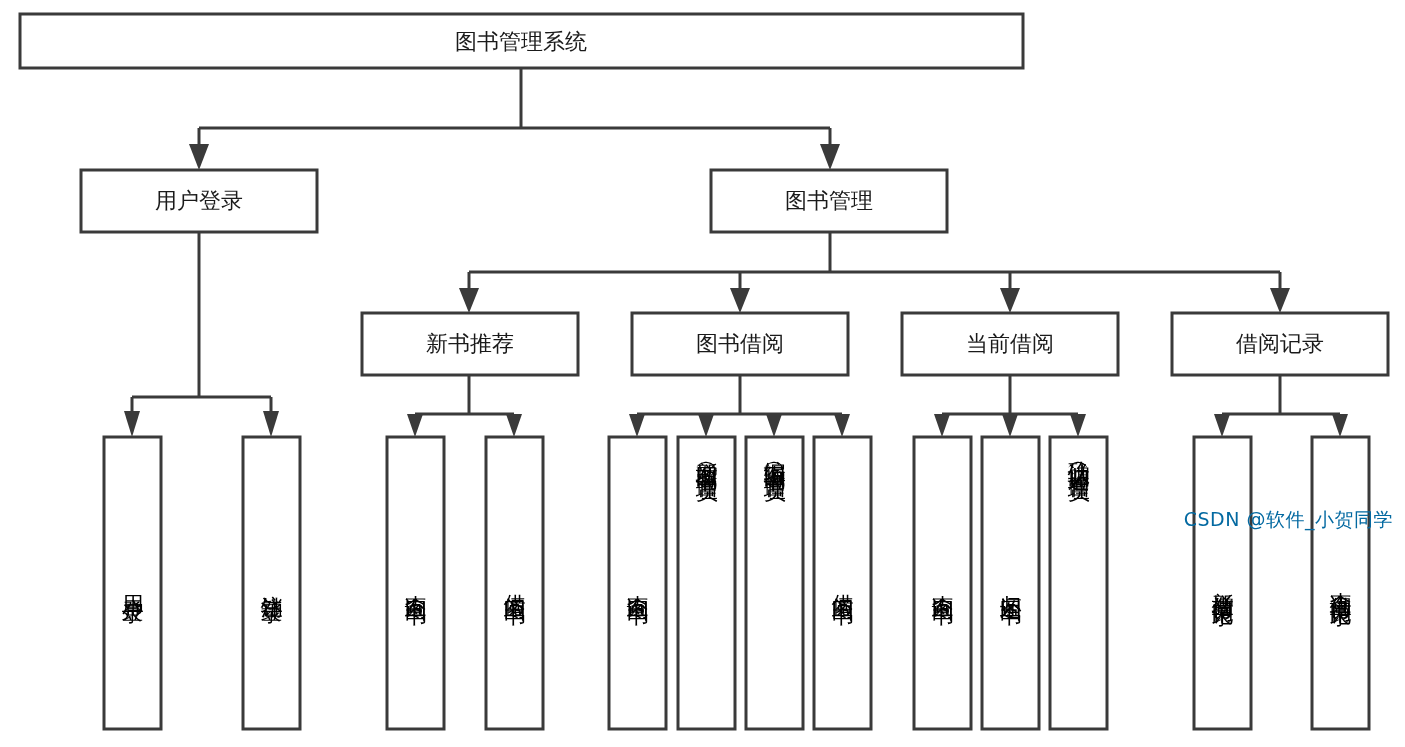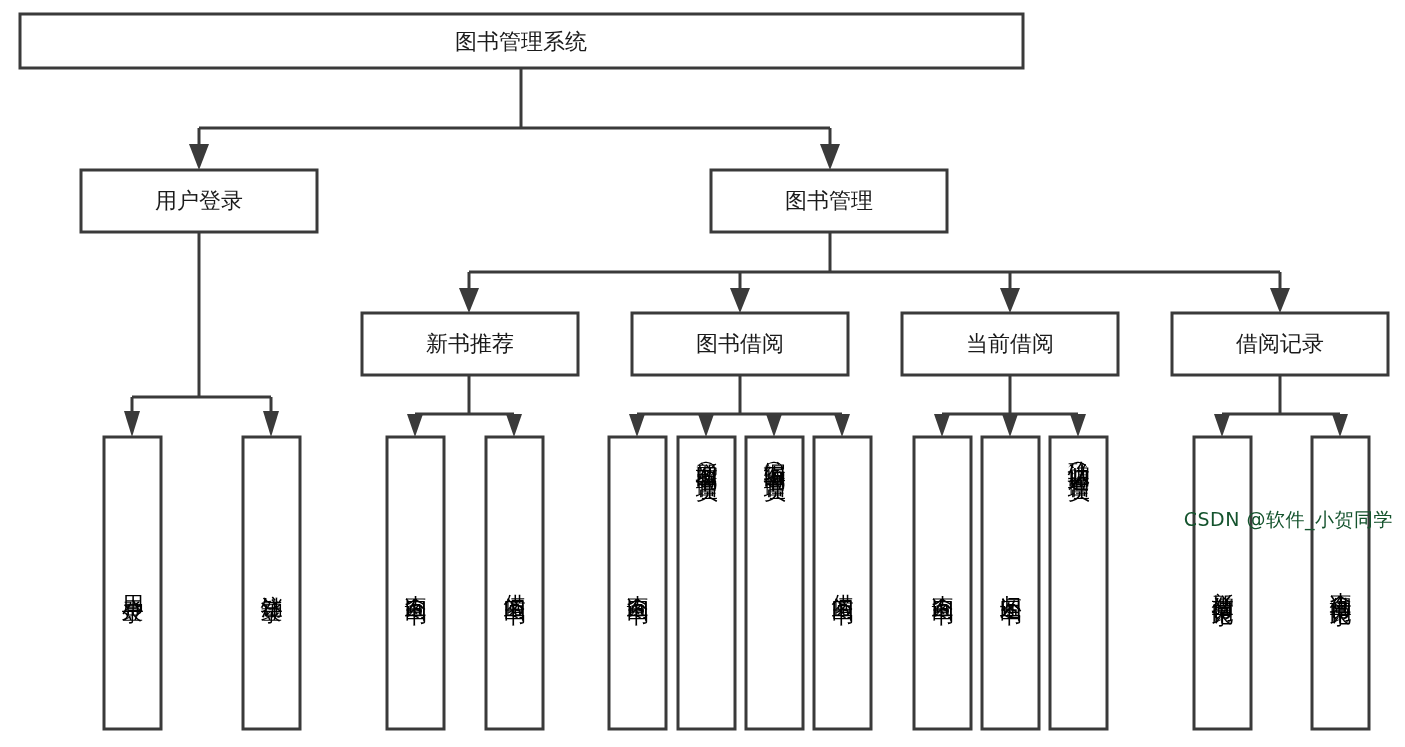--- a/index.html
+++ b/index.html
@@ -67,21 +67,21 @@
   }
   .leaf-label-wrap.mid {
     align-items: center;
   }
   .watermark {
     position: absolute;
     right: 12px;
     bottom: 8px;
     font-family: "DejaVu Sans", "Liberation Sans", sans-serif;
     font-size: 19px;
-    color: #14532d;
+    color: #0369a1;
     white-space: nowrap;
     letter-spacing: 0.5px;
   }
 </style>
 </head>
 <body>
 
 <div id="diagram-root">
 
   <svg class="diagram" viewBox="0 0 1405 747" xmlns="http://www.w3.org/2000/svg">

